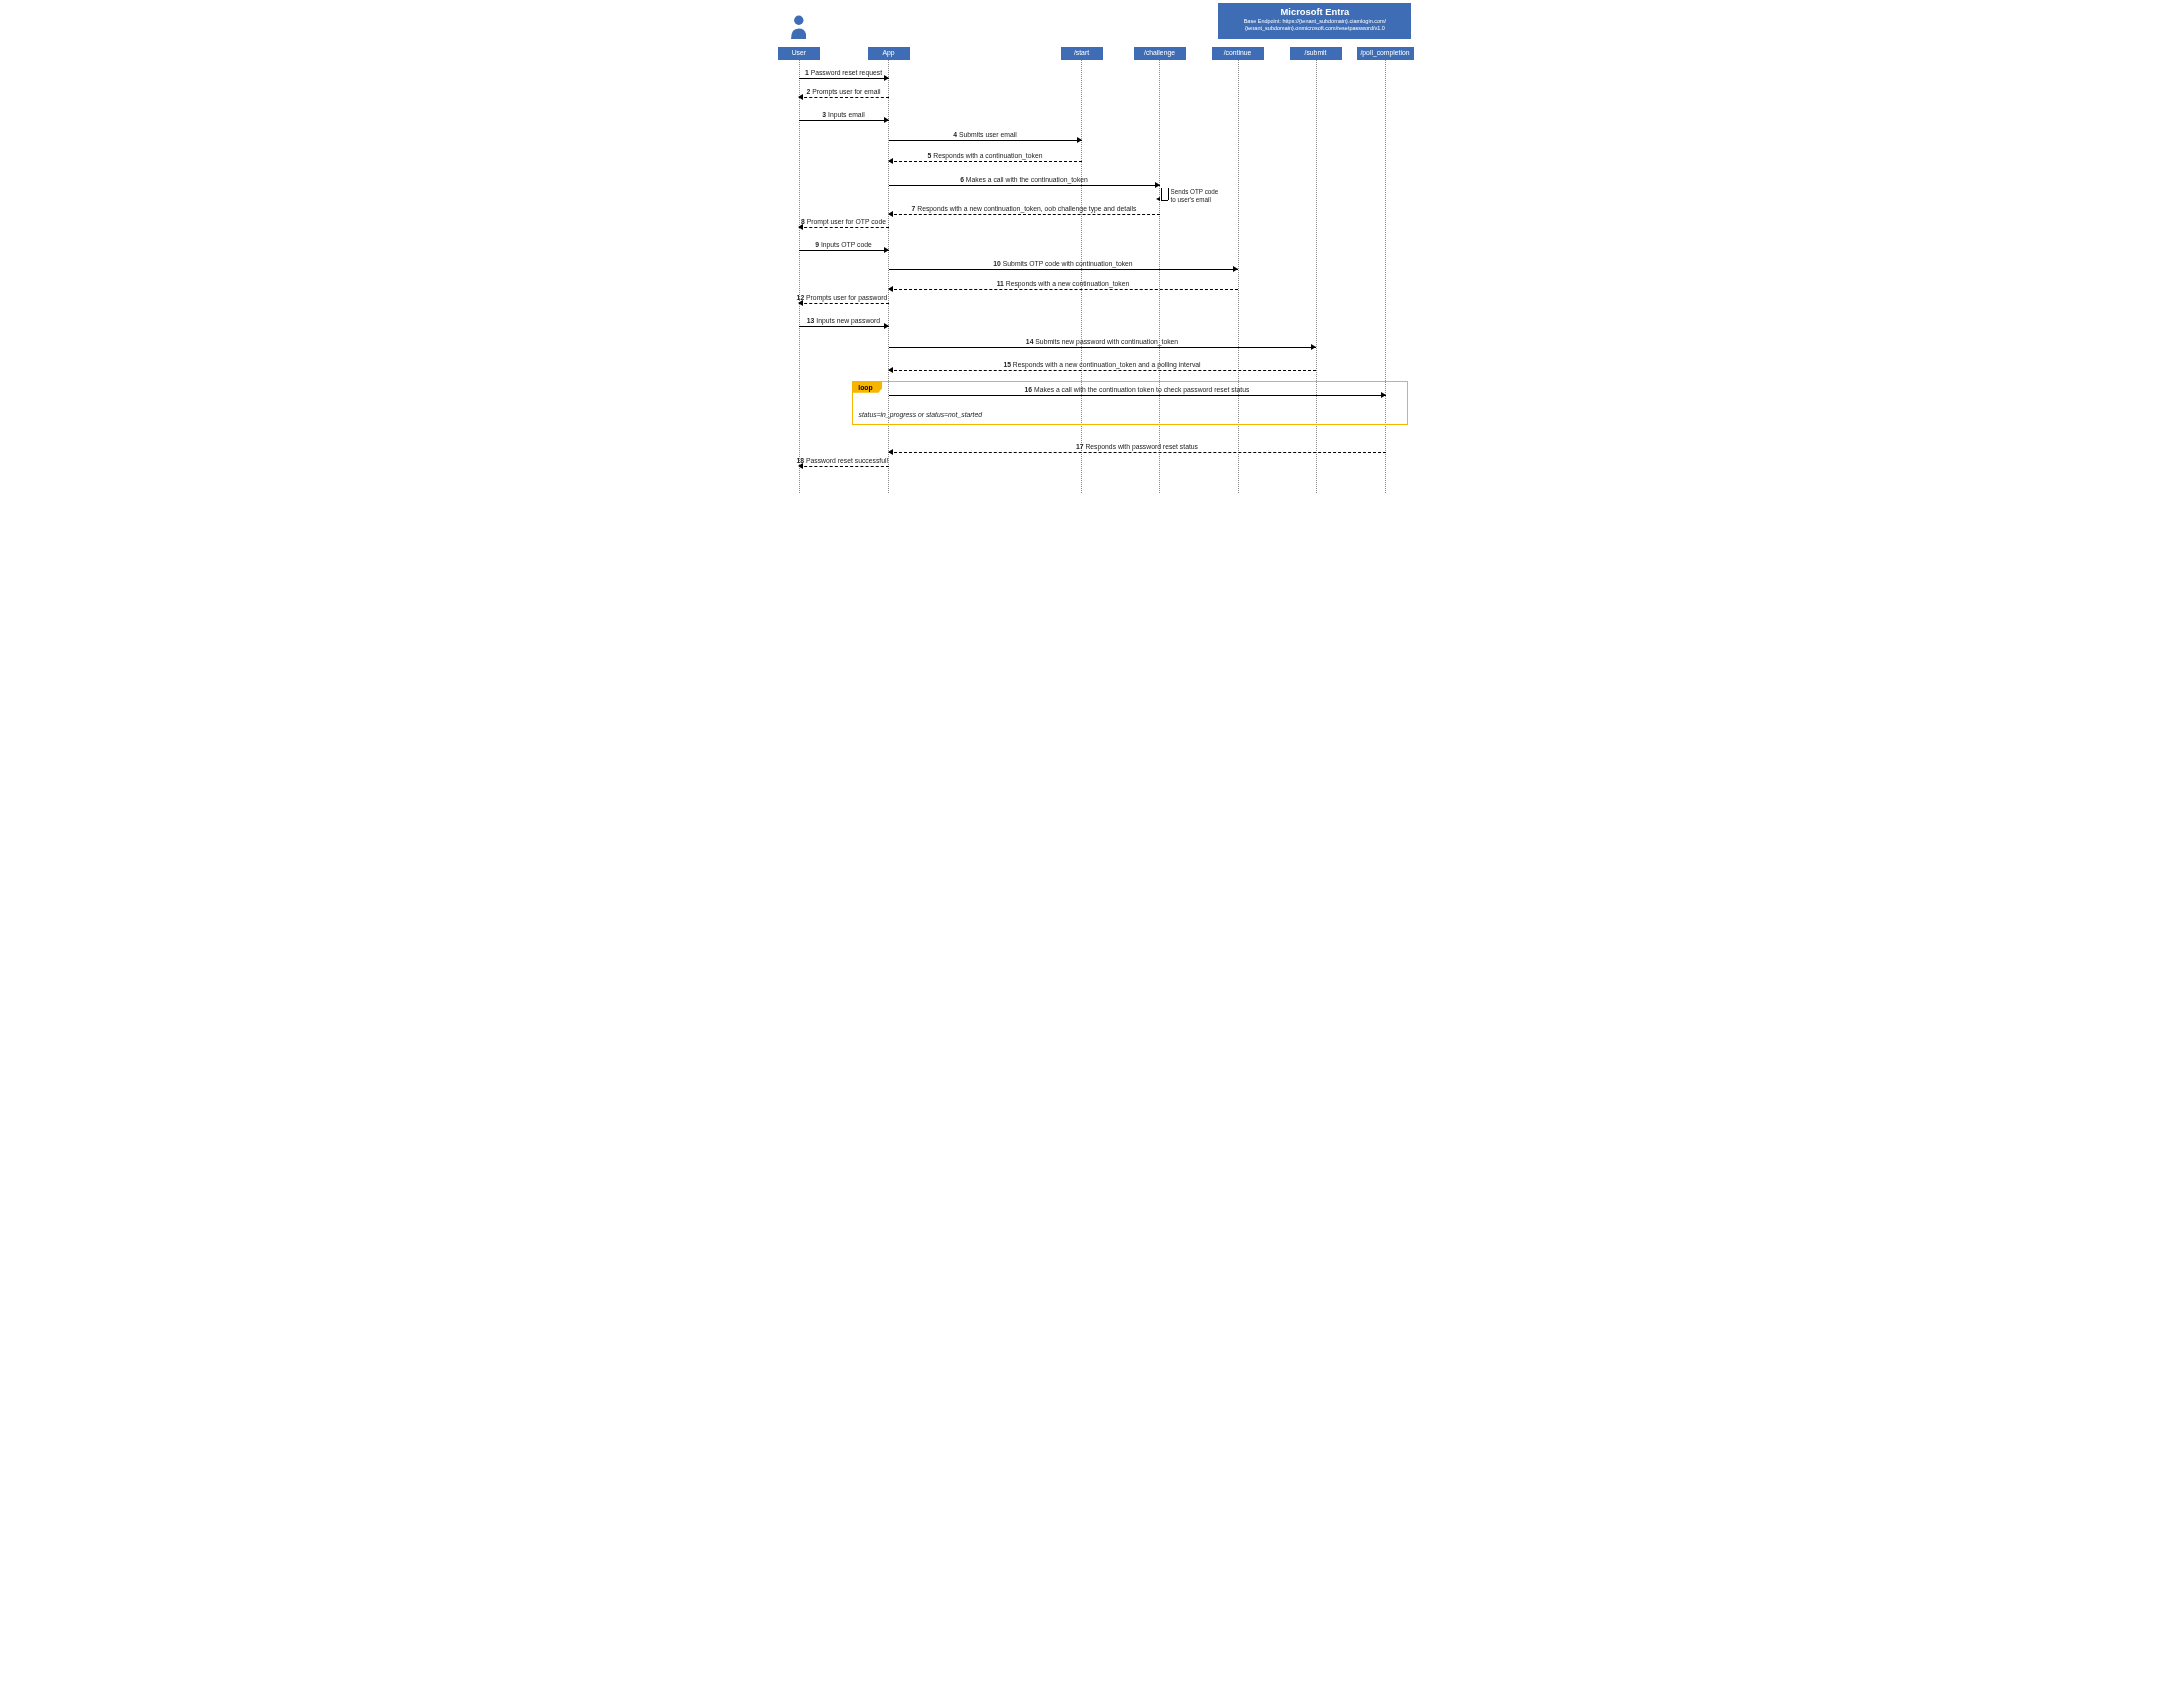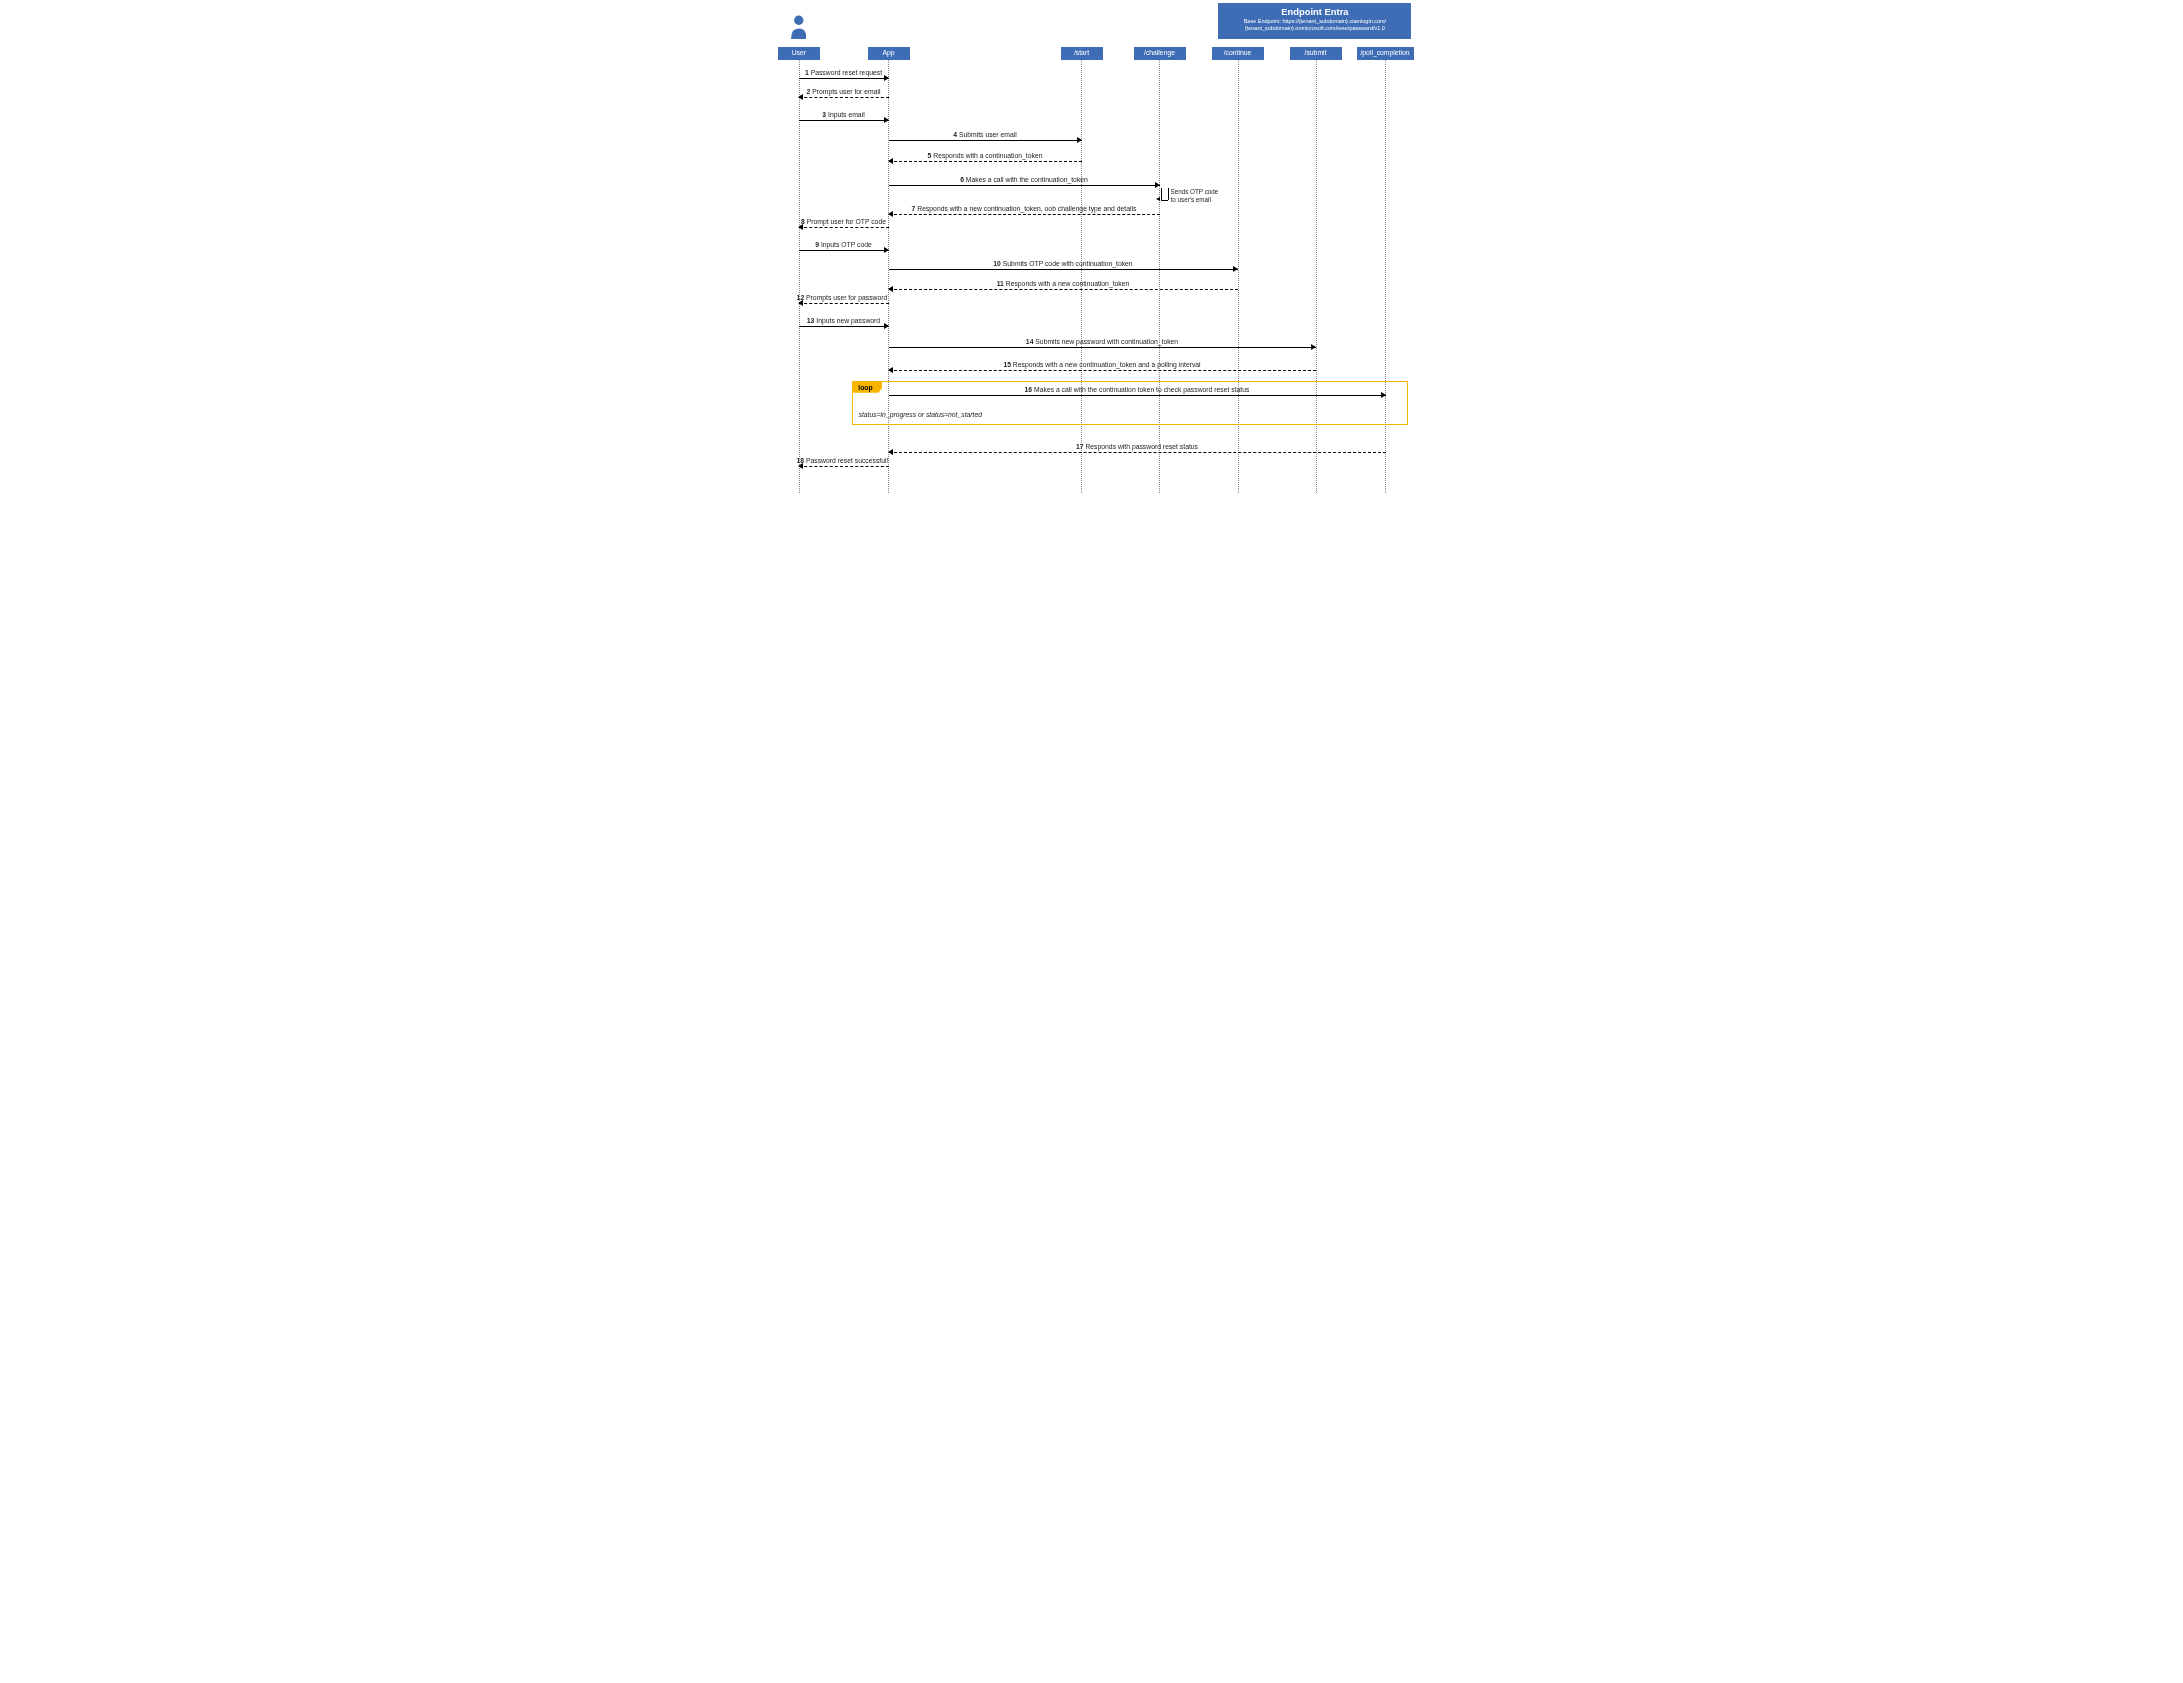--- a/index.html
+++ b/index.html
@@ -137,21 +137,21 @@
     font-style: italic;
     font-size: 6.8px;
   }
 </style>
 </head>
 <body>
 
 <div class="canvas">
 
   <div class="banner">
-    <div class="title">Endpoint Entra</div>
+    <div class="title">Microsoft Entra</div>
     <div class="sub">
       <span>Base Endpoint: https://{tenant_subdomain}.ciamlogin.com/</span><br>
       <span>{tenant_subdomain}.onmicrosoft.com/resetpassword/v1.0</span>
     </div>
   </div>
 
   <div class="actor" style="left:22px; top:14.6px;">
     <svg width="15.6" height="24" viewBox="0 0 30 46">
       <circle cx="15" cy="10" r="9" fill="#3e6db5"></circle>
       <path d="M0 46 Q0 26 15 26 Q30 26 30 46 Z" fill="#3e6db5"></path>

